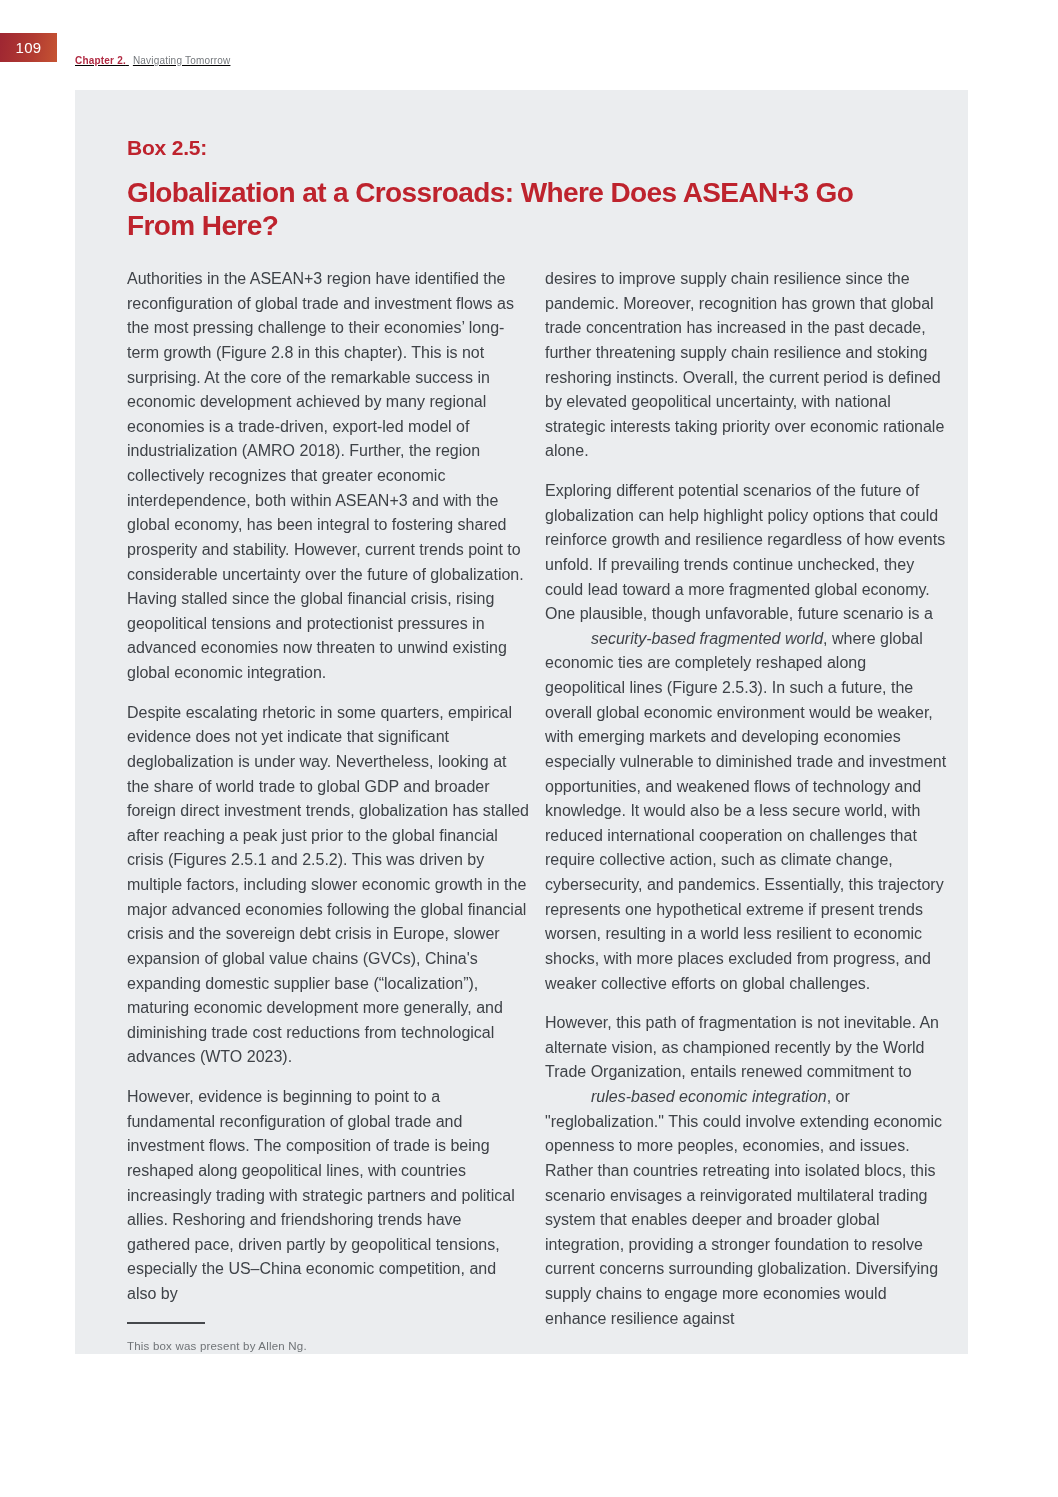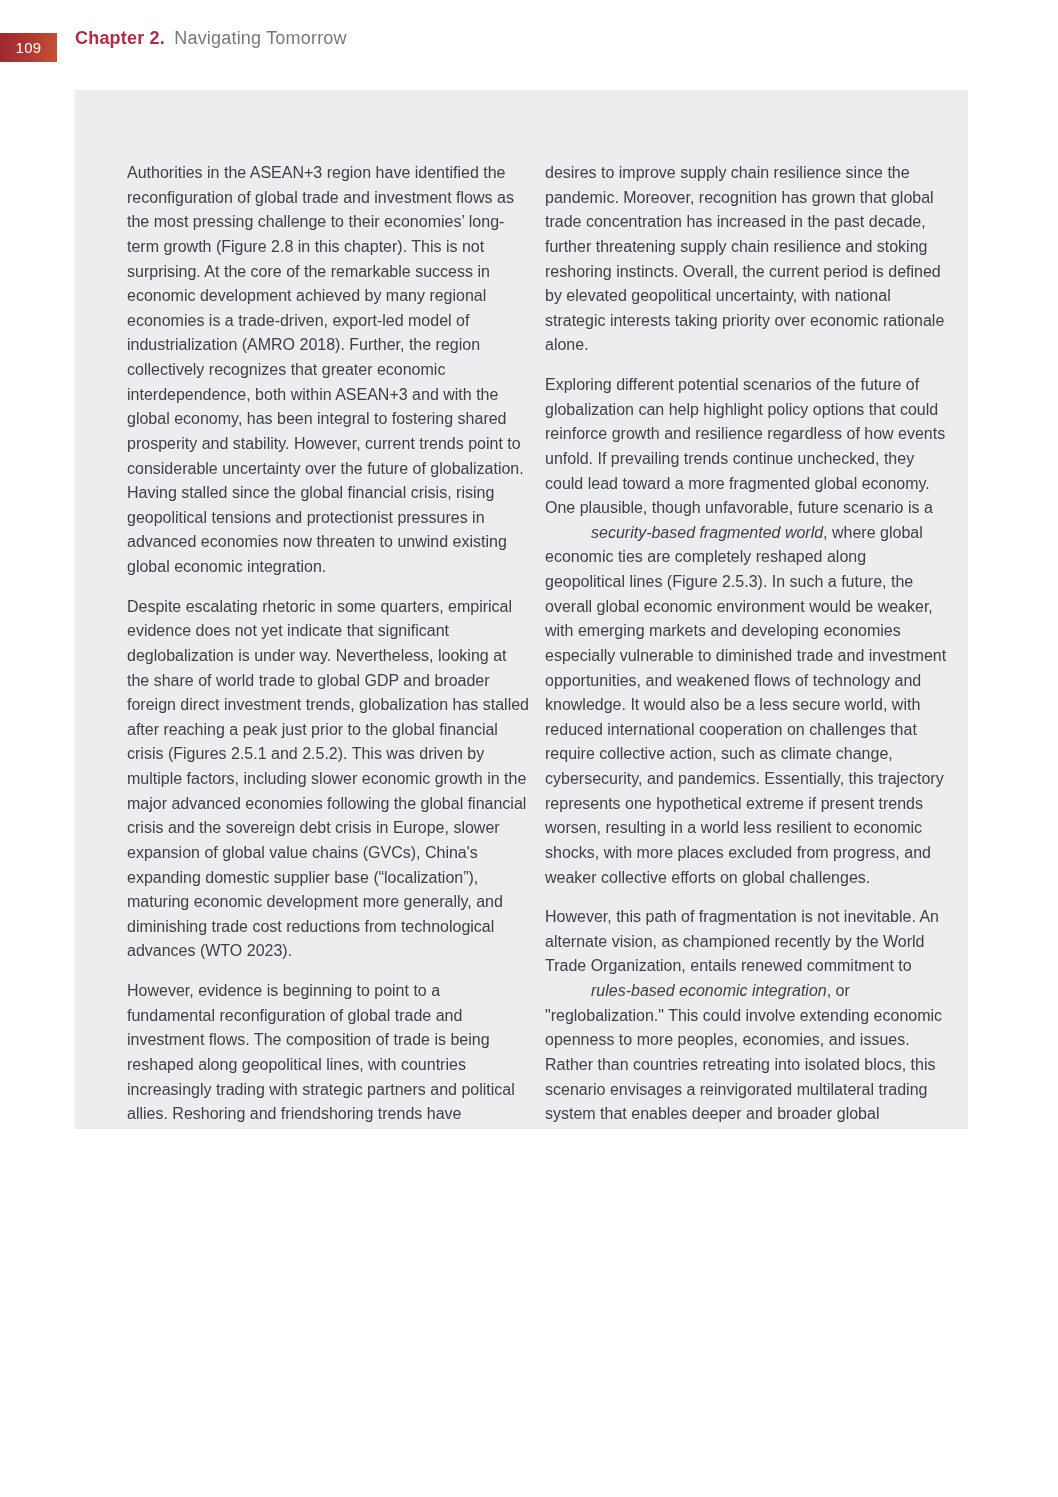--- a/index.html
+++ b/index.html
@@ -1,40 +1,41 @@
 <!DOCTYPE html>
 <html><head>
 <meta charset="utf-8">
 <style>
   * { margin: 0; padding: 0; box-sizing: border-box; }
   html, body { background: #ffffff; }
   .page {
     position: relative;
     width: 1058px;
-    height: 1129px;
+    height: 1354px;
     background: #ffffff;
     font-family: "Liberation Sans", sans-serif;
     overflow: hidden;
   }
   
   .page-badge {
     position: absolute;
     left: 0; top: 33px;
     width: 57px; height: 29px;
     background: linear-gradient(100deg, #9e2632 0%, #b13a31 55%, #c65433 100%);
     color: #ffffff;
     font-size: 15px;
     display: flex; align-items: center; justify-content: center;
     letter-spacing: 0.3px;
   }
   .chapter-heading {
     position: absolute;
-    left: 75px; top: 28px;
-    font-size: 18px;
+    left: 75px; top: 55px;
+    font-size: 10px;
     letter-spacing: 0.2px;
+    text-decoration: underline;
   }
   .chapter-label { color: #b12b43; font-weight: 700; }
   .chapter-title { color: #75797d; font-weight: 400; margin-left: 4px; }
 
   
   .box {
     position: absolute;
     left: 75px; top: 90px;
     width: 893px; height: 1317px;
     background: #ebedef;
@@ -93,21 +94,23 @@
     <span>109</span>
   </div>
 
   <div class="chapter-heading">
     <span class="chapter-label">Chapter 2.</span>
     <span class="chapter-title">Navigating Tomorrow</span>
   </div>
 
   <section class="box">
 
+    <div class="box-label">Box 2.5:</div>
 
+    <h1 class="box-title">Globalization at a Crossroads: Where Does ASEAN+3 Go From Here?</h1>
 
     <div class="columns">
 
       <div class="col">
         <p class="body-para"><span>Authorities in the ASEAN+3 region have identified the reconfiguration of global trade and investment flows as the most pressing challenge to their economies’ long-term growth (Figure 2.8 in this chapter). This is not surprising. At the core of the remarkable success in economic development achieved by many regional economies is a trade-driven, export-led model of industrialization (AMRO 2018). Further, the region collectively recognizes that greater economic interdependence, both within ASEAN+3 and with the global economy, has been integral to fostering shared prosperity and stability. However, current trends point to considerable uncertainty over the future of globalization. Having stalled since the global financial crisis, rising geopolitical tensions and protectionist pressures in advanced economies now threaten to unwind existing global economic integration.</span><em></em><span></span></p>
         <p class="body-para"><span>Despite escalating rhetoric in some quarters, empirical evidence does not yet indicate that significant deglobalization is under way. Nevertheless, looking at the share of world trade to global GDP and broader foreign direct investment trends, globalization has stalled after reaching a peak just prior to the global financial crisis (Figures 2.5.1 and 2.5.2). This was driven by multiple factors, including slower economic growth in the major advanced economies following the global financial crisis and the sovereign debt crisis in Europe, slower expansion of global value chains (GVCs), China's expanding domestic supplier base (“localization”), maturing economic development more generally, and diminishing trade cost reductions from technological advances (WTO 2023).</span><em></em><span></span></p>
         <p class="body-para"><span>However, evidence is beginning to point to a fundamental reconfiguration of global trade and investment flows. The composition of trade is being reshaped along geopolitical lines, with countries increasingly trading with strategic partners and political allies. Reshoring and friendshoring trends have gathered pace, driven partly by geopolitical tensions, especially the US–China economic competition, and also by</span><em></em><span></span></p>
       </div>
 
       <div class="col">

